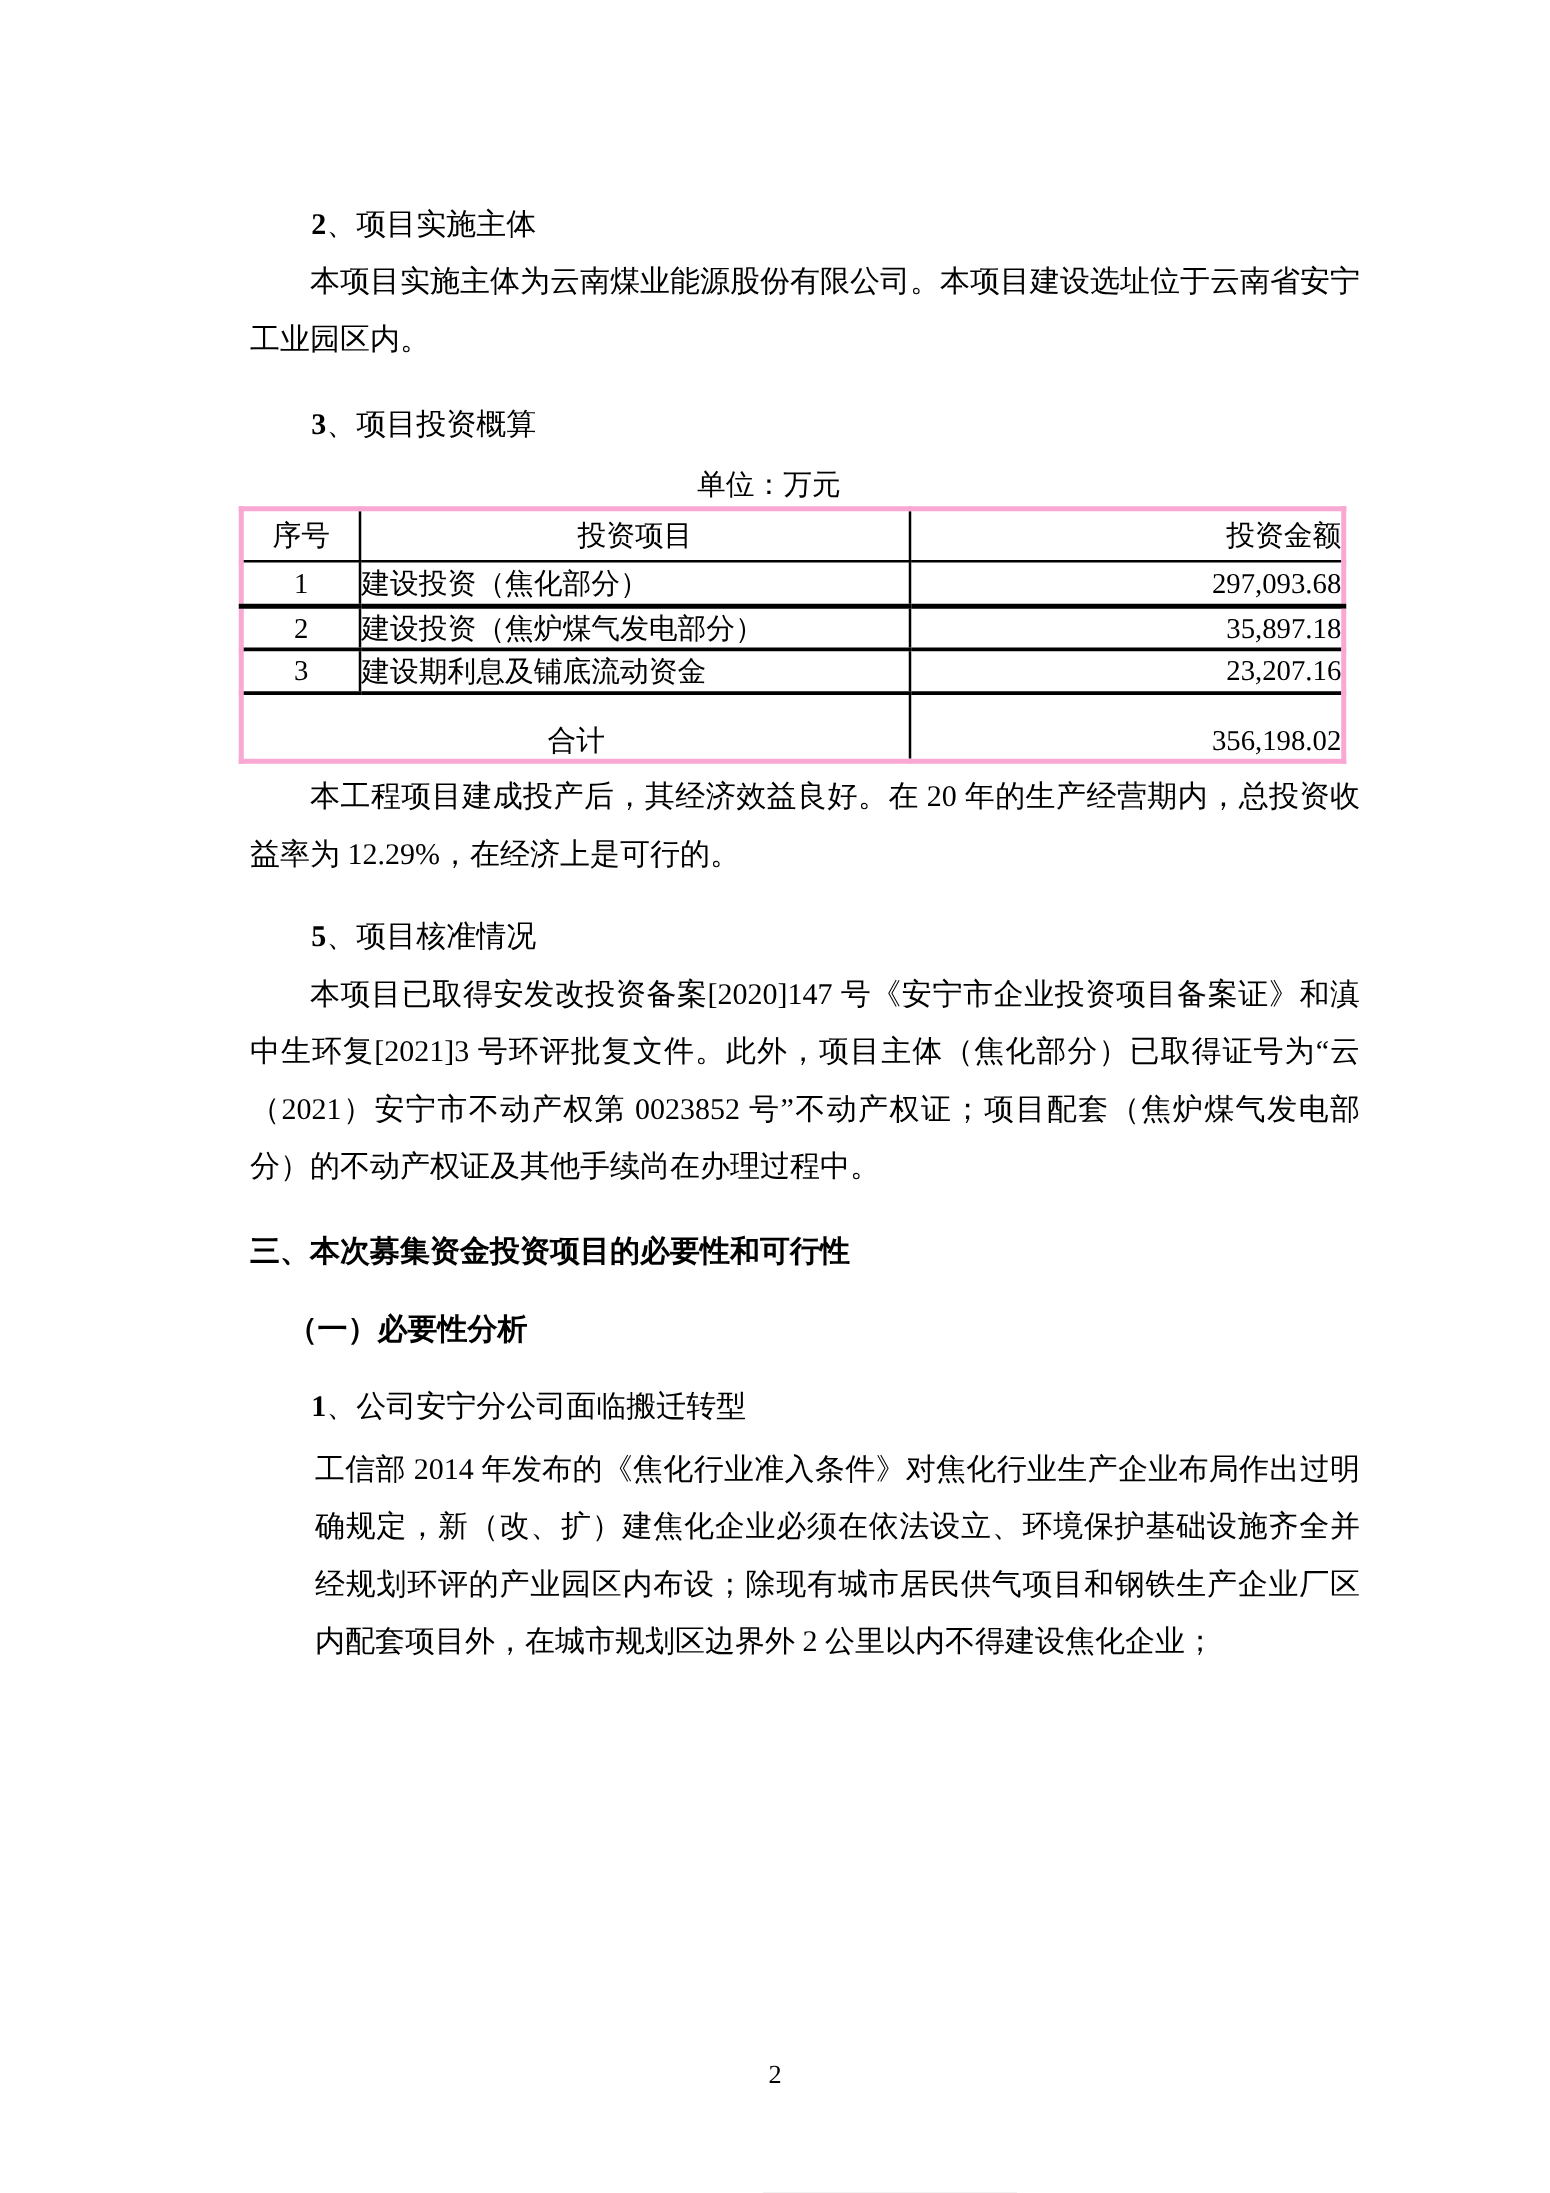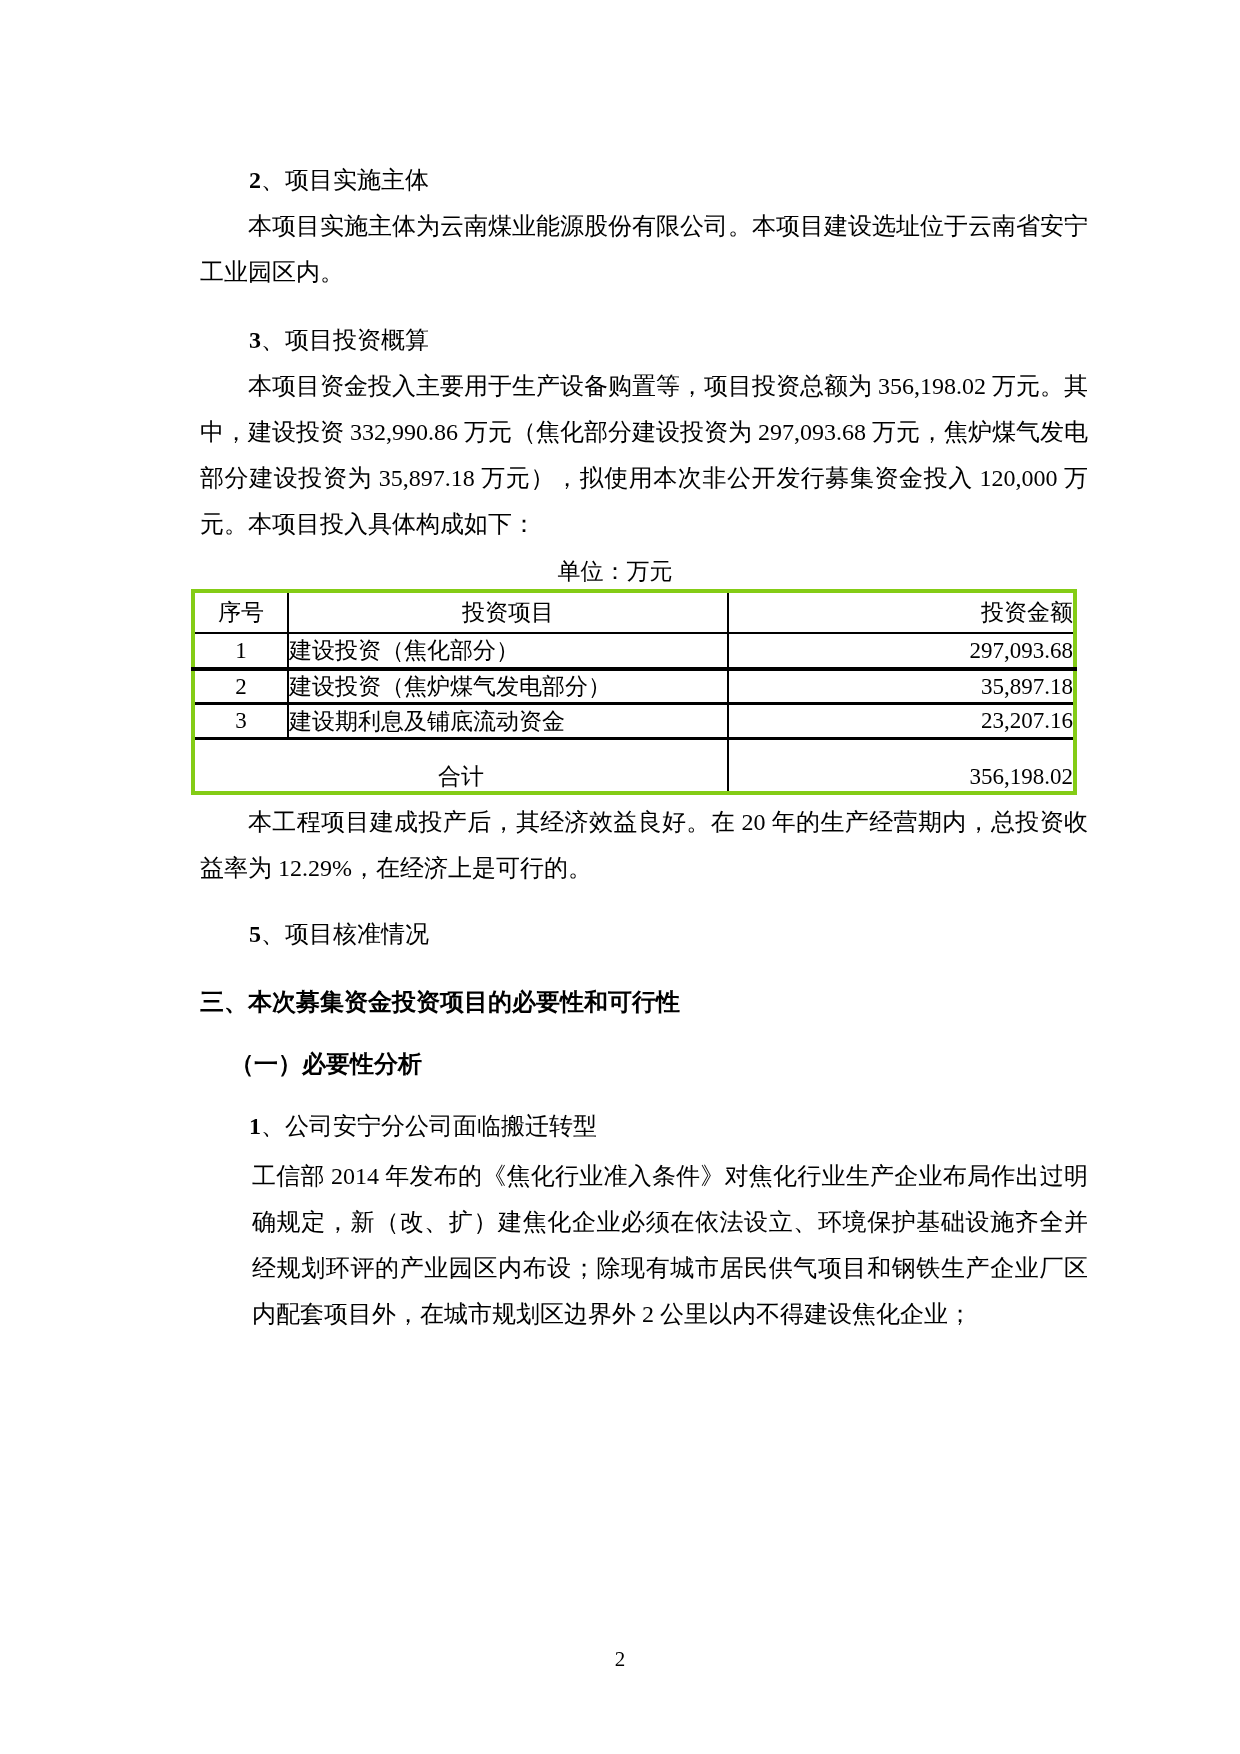--- a/index.html
+++ b/index.html
@@ -47,21 +47,21 @@
     width:884px;
     margin-left:-9px;
     font-size:23px;
   }
   table.invest td,table.invest th{
     font-weight:normal;
     padding:0;
     overflow:hidden;
     white-space:nowrap;
   }
-  table.invest{border:4px solid #84cc16;}
+  table.invest{border:4px solid #f9a8d4;}
   .col-no{width:92px;text-align:center;}
   .col-item{width:438px;text-align:center;}
   .col-amt{width:344px;text-align:right;}
   tr.hdr{height:42px;}
   tr.hdr th{border-bottom:2px solid #000;}
   tr.r1{height:36px;}
   tr.r1 td{border-bottom:4px solid #000;}
   tr.r2{height:32px;}
   tr.r2 td{border-bottom:3px solid #000;}
   tr.r3{height:35px;}
@@ -102,21 +102,20 @@
 
 <div class="page">
   <div class="content">
 
     <div class="h-sec"><span class="num">2</span><span>、项目实施主体</span></div>
 
     <p class="para">本项目实施主体为云南煤业能源股份有限公司。本项目建设选址位于云南省安宁工业园区内。</p>
 
     <div class="h-sec mt22"><span class="num">3</span><span>、项目投资概算</span></div>
 
-    <p class="para">本项目资金投入主要用于生产设备购置等，项目投资总额为 356,198.02 万元。其中，建设投资 332,990.86 万元（焦化部分建设投资为 297,093.68 万元，焦炉煤气发电部分建设投资为 35,897.18 万元），拟使用本次非公开发行募集资金投入 120,000 万元。本项目投入具体构成如下：</p>
 
     <div class="unit-label">单位：万元</div>
 
     <table class="invest">
       <tbody>
           <tr class="hdr">
         <th class="col-no div-r">序号</th>
         <th class="col-item div-r">投资项目</th>
         <th class="col-amt">投资金额</th>
       </tr>
@@ -139,20 +138,21 @@
         <td class="div-r" colspan="2" style="text-align:center;">合计</td>
         <td class="col-amt bold">356,198.02</td>
       </tr>
     </tbody>
       </table>
 
     <p class="para mt4">本工程项目建成投产后，其经济效益良好。在 20 年的生产经营期内，总投资收益率为 12.29%，在经济上是可行的。</p>
 
     <div class="h-sec mt20"><span class="num">5</span><span>、项目核准情况</span></div>
 
+    <p class="para">本项目已取得安发改投资备案[2020]147 号《安宁市企业投资项目备案证》和滇中生环复[2021]3 号环评批复文件。此外，项目主体（焦化部分）已取得证号为“云（2021）安宁市不动产权第 0023852 号”不动产权证；项目配套（焦炉煤气发电部分）的不动产权证及其他手续尚在办理过程中。</p>
 
     <div class="h-three mt24">三、本次募集资金投资项目的必要性和可行性</div>
 
     <div class="h-subone mt14">（一）必要性分析</div>
 
     <div class="h-sec mt16"><span class="num">1</span><span>、公司安宁分公司面临搬迁转型</span></div>
 
     <p class="para-indent-block">工信部 2014 年发布的《焦化行业准入条件》对焦化行业生产企业布局作出过明确规定，新（改、扩）建焦化企业必须在依法设立、环境保护基础设施齐全并经规划环评的产业园区内布设；除现有城市居民供气项目和钢铁生产企业厂区内配套项目外，在城市规划区边界外 2 公里以内不得建设焦化企业；</p>
 
   </div>

